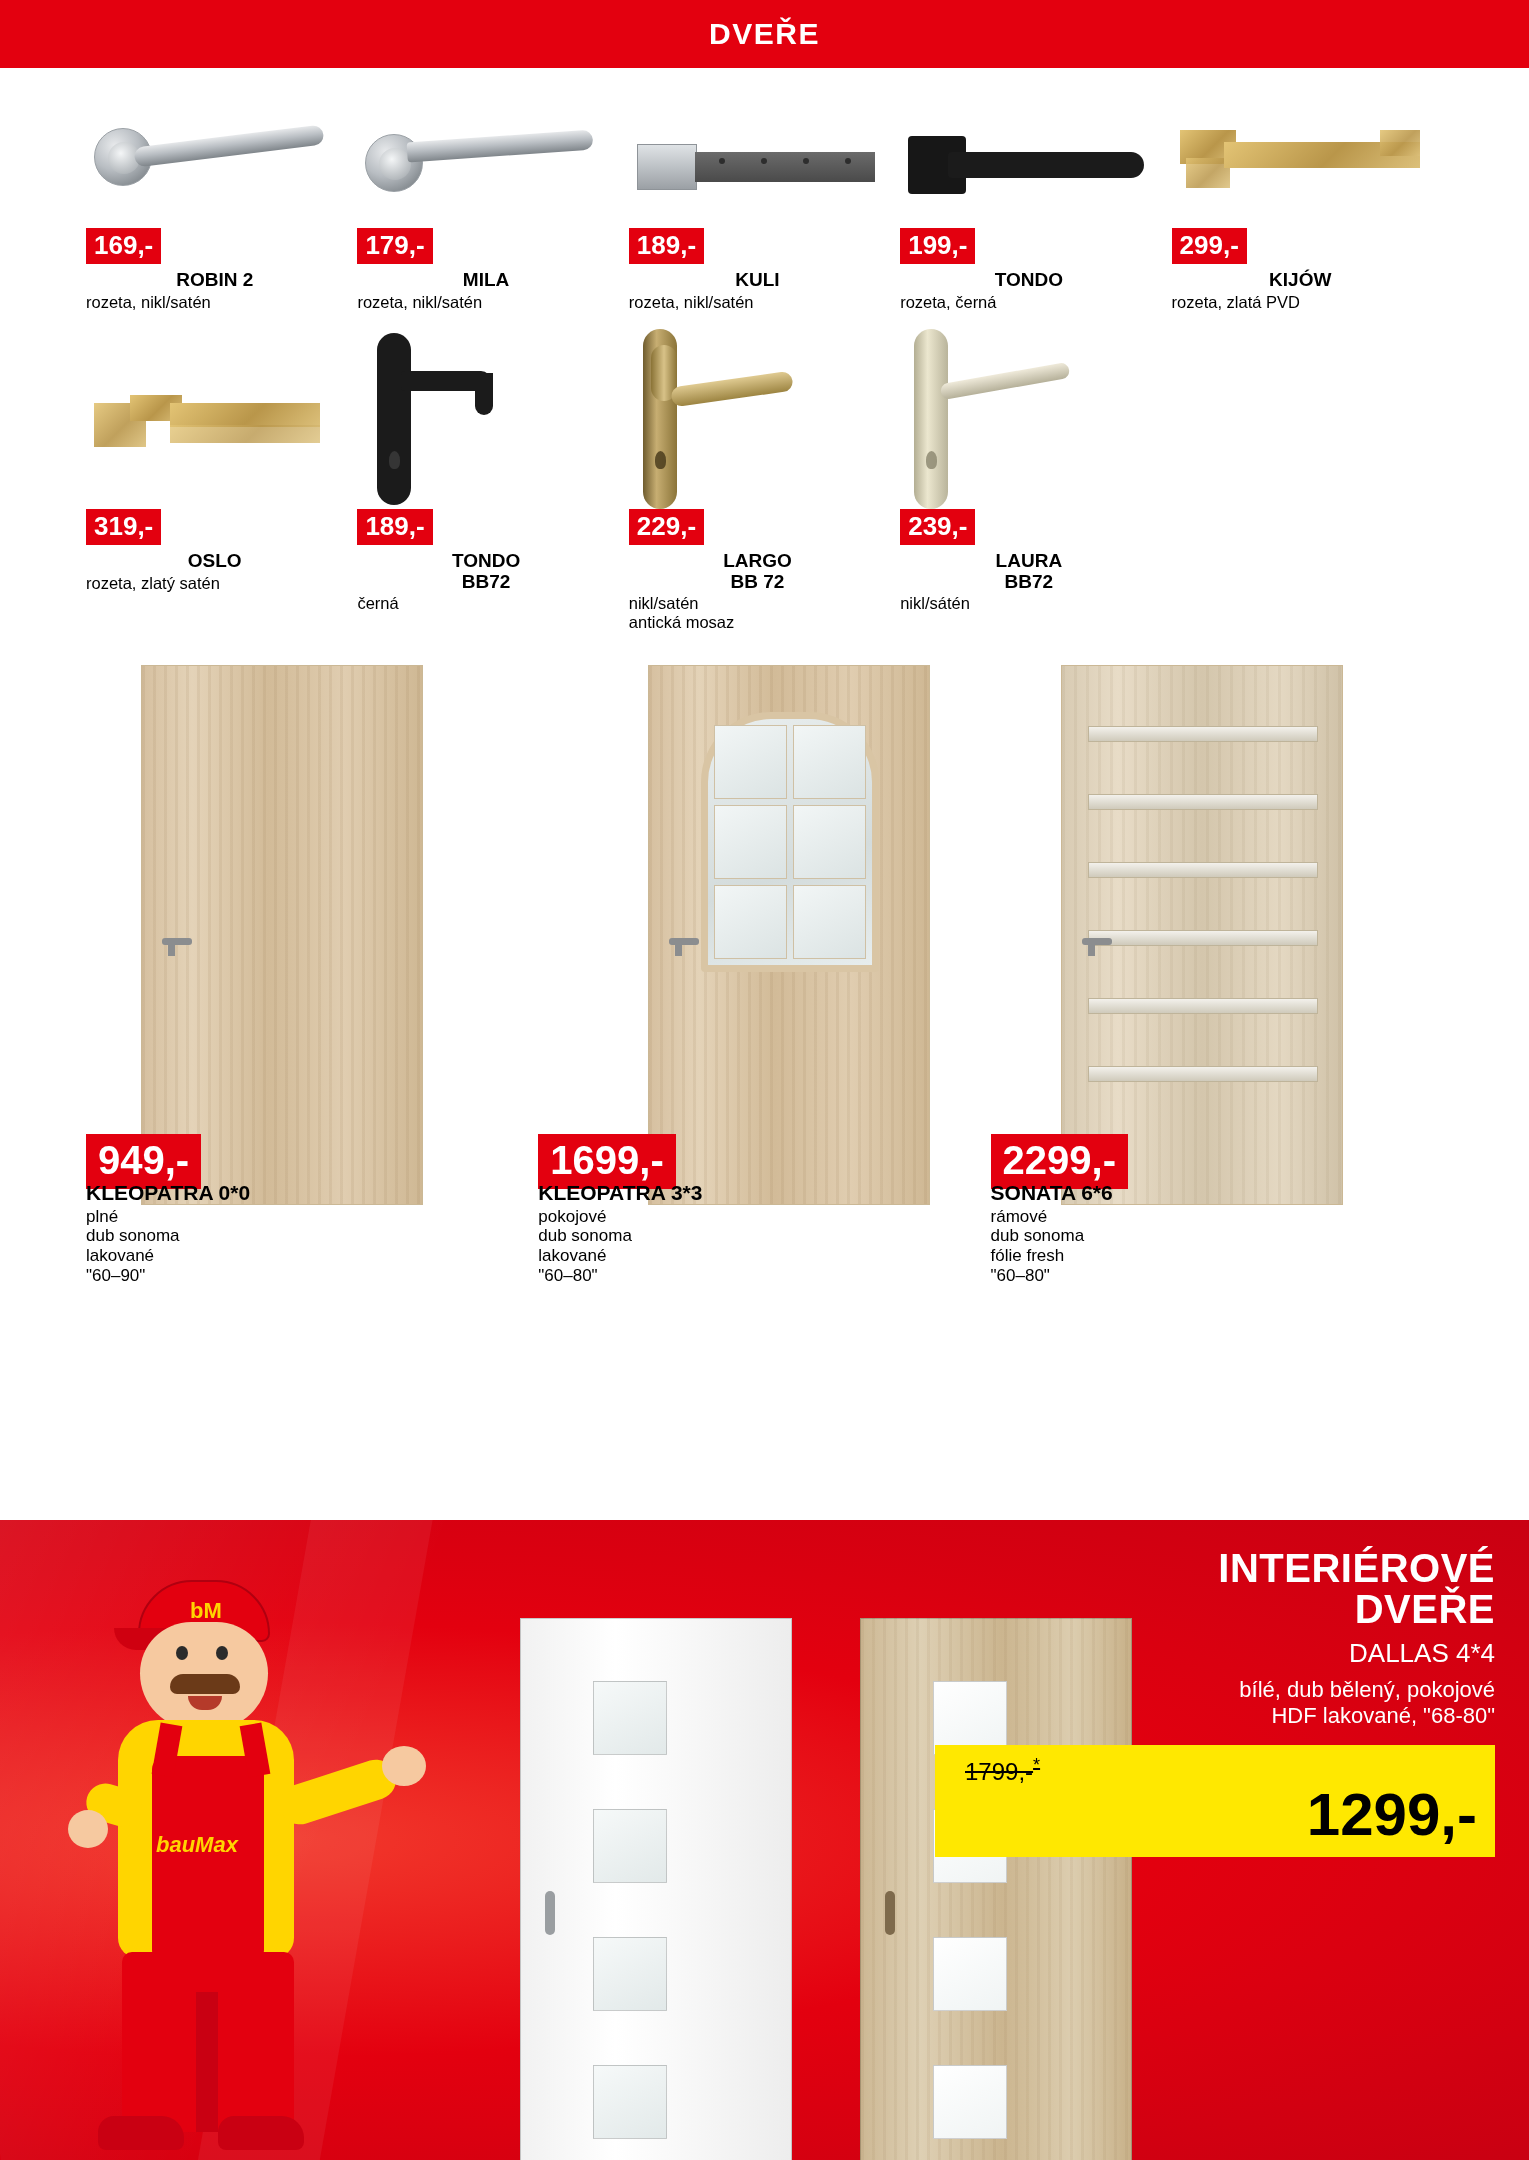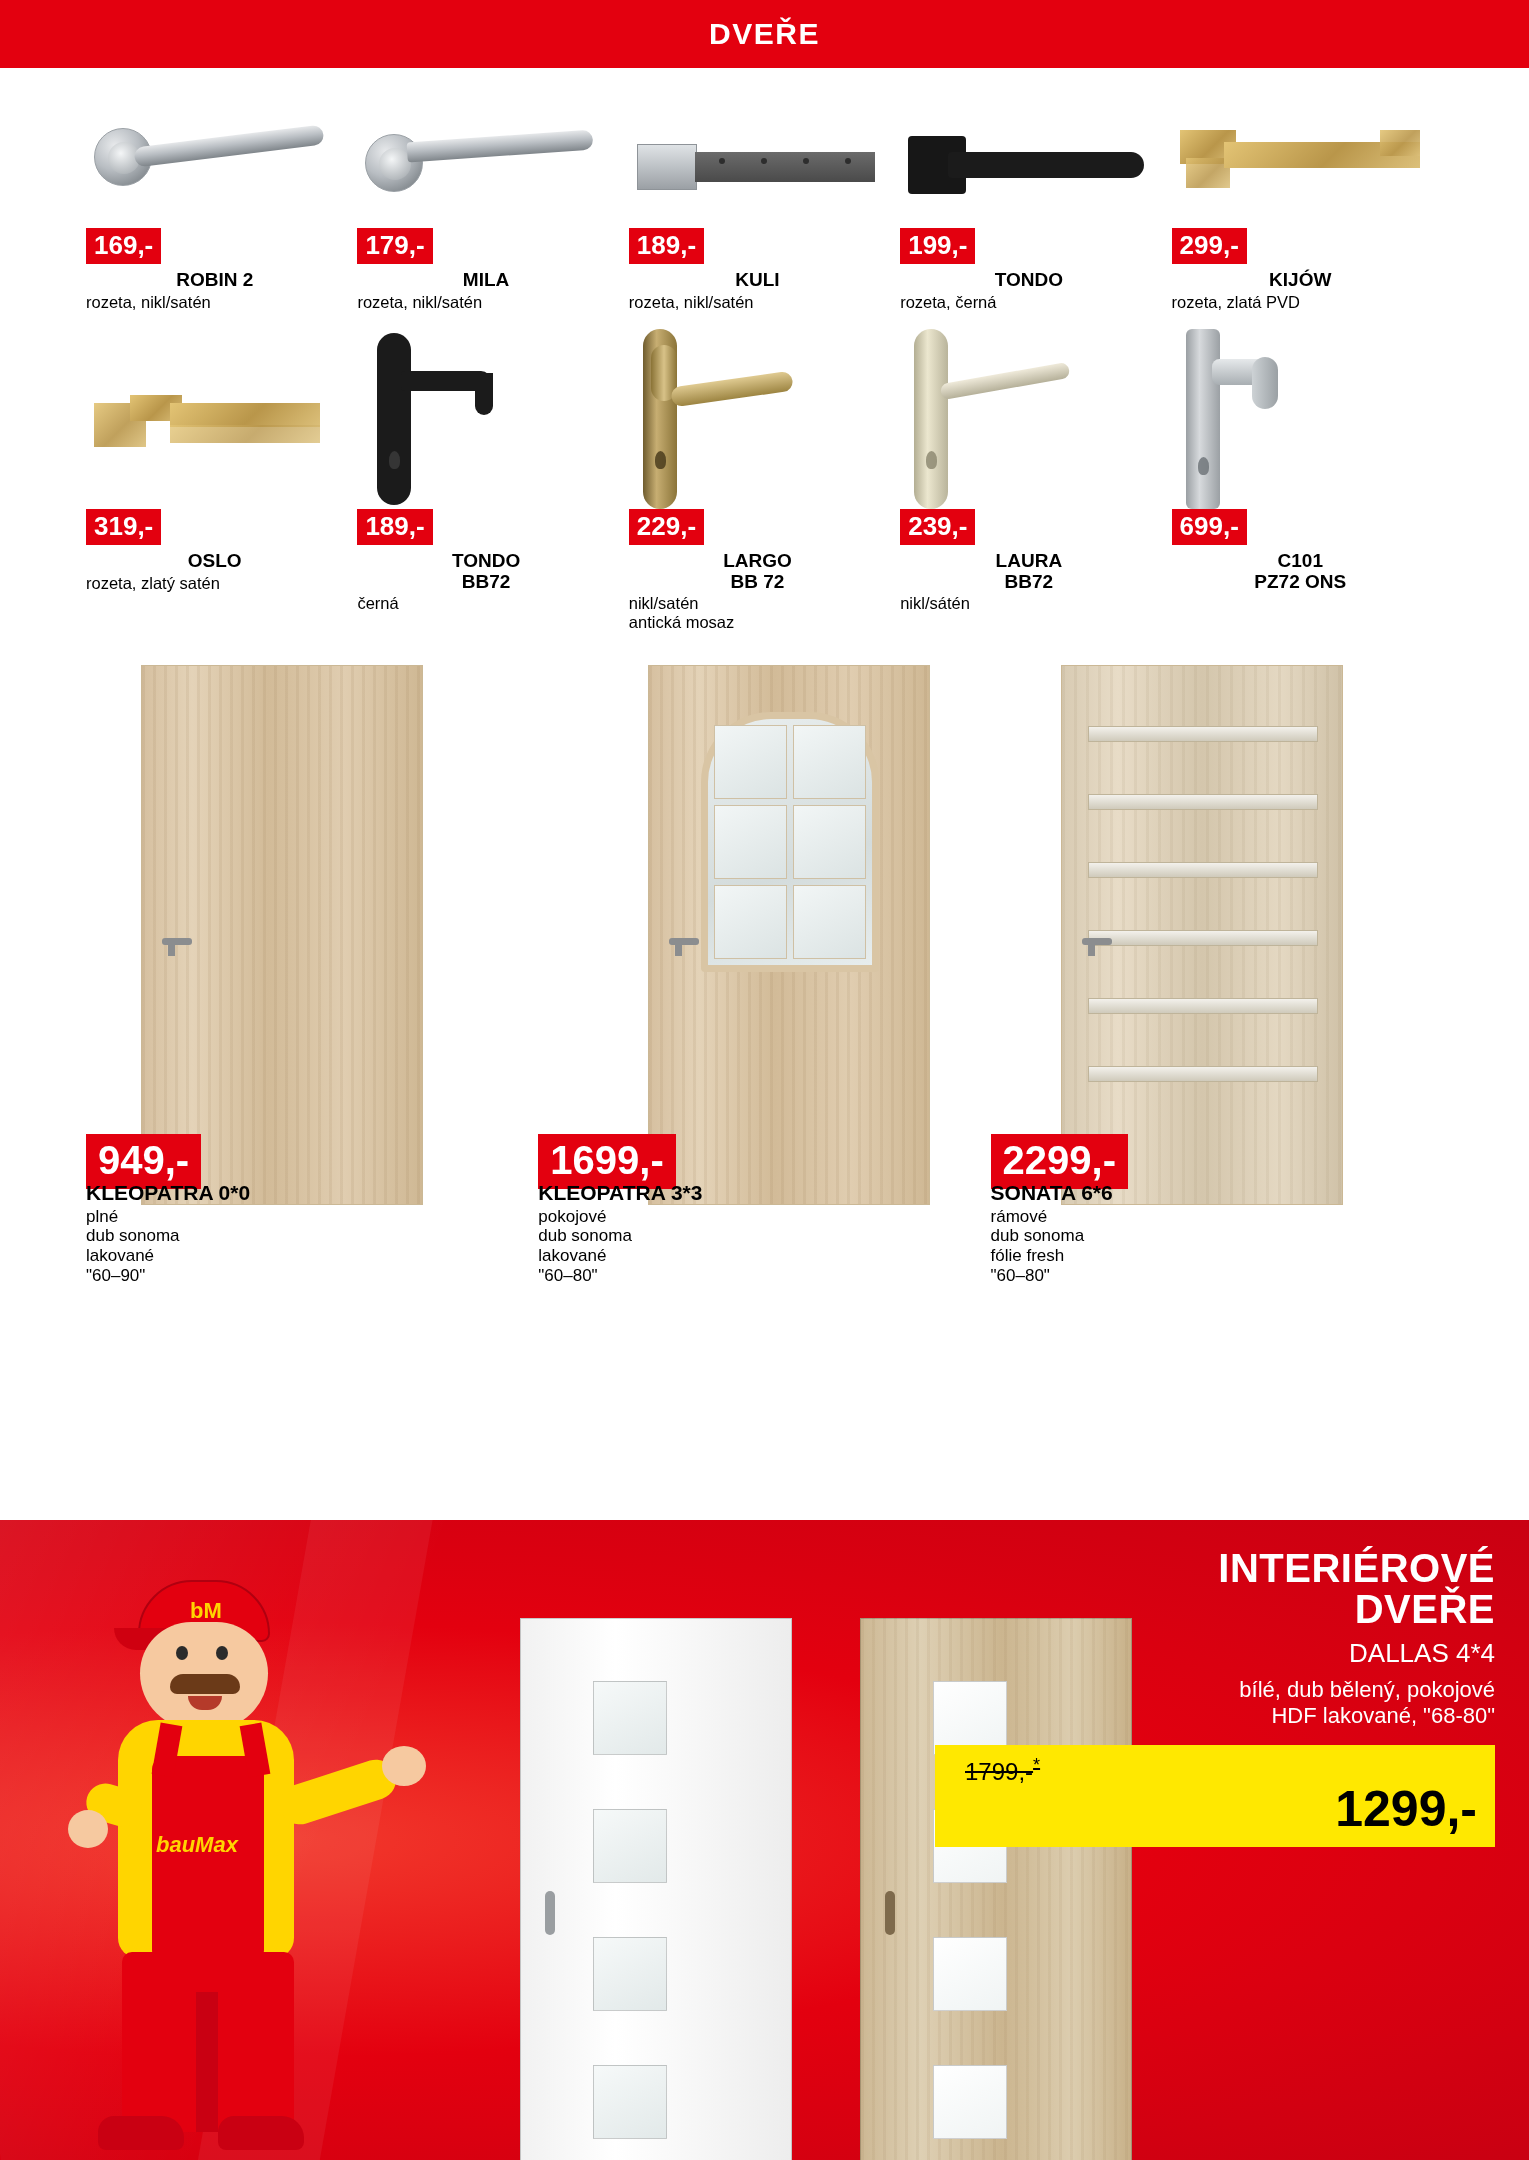--- a/index.html
+++ b/index.html
@@ -384,21 +384,21 @@
   }
   .old-price {
     font-size: 24px;
     text-decoration: line-through;
     display: block;
     text-align: left;
     margin-left: 12px;
   }
   .old-price sup { text-decoration: none; font-size: 18px; }
   .new-price {
-    font-size: 50px;
+    font-size: 60px;
     font-weight: bold;
     line-height: .95;
     display: block;
     text-align: right;
   }
 </style>
 </head>
 <body>
 
 <div class="page-header">
@@ -530,34 +530,20 @@
           <div class="keyhole" style="left:12px;top:122px;background:#8e8a72;"></div>
           <div style="position:absolute;left:26px;top:44px;width:130px;height:16px;border-radius:8px;background:linear-gradient(180deg,#efeada,#b5b099);transform:rotate(-10deg);"></div>
         </div>
       </div>
       <span class="price-tag handle-price">239,-</span>
       <div class="handle-name">LAURA
 BB72</div>
       <div class="handle-desc">nikl/sátén</div>
     </div>
 
-    <div class="handle-cell">
-      <div class="handle-img">
-        <div class="h-wrap" style="left:14px;bottom:-18px;width:250px;height:190px;">
-          <div class="plate plate-grey" style="left:0;top:0;height:180px;border-radius:6px;"></div>
-          <div class="keyhole" style="left:12px;top:128px;background:#70767a;"></div>
-          <div style="position:absolute;left:26px;top:30px;width:60px;height:26px;border-radius:8px 14px 14px 8px;background:linear-gradient(180deg,#e6e9eb,#a8aeb2);"></div>
-          <div style="position:absolute;left:66px;top:28px;width:26px;height:52px;border-radius:13px;background:linear-gradient(90deg,#cdd2d5,#9aa0a4);"></div>
-        </div>
-      </div>
-      <span class="price-tag handle-price">699,-</span>
-      <div class="handle-name">C101
-PZ72 ONS</div>
-      <div class="handle-desc"></div>
-    </div>
   </div>
 </div>
 
 <div class="doors">
 
   <div class="door-cell c1">
     <div class="door-img wood-sonoma">
       <div class="door-handle-small"></div>
     </div>
     <div class="door-price-wrap">

